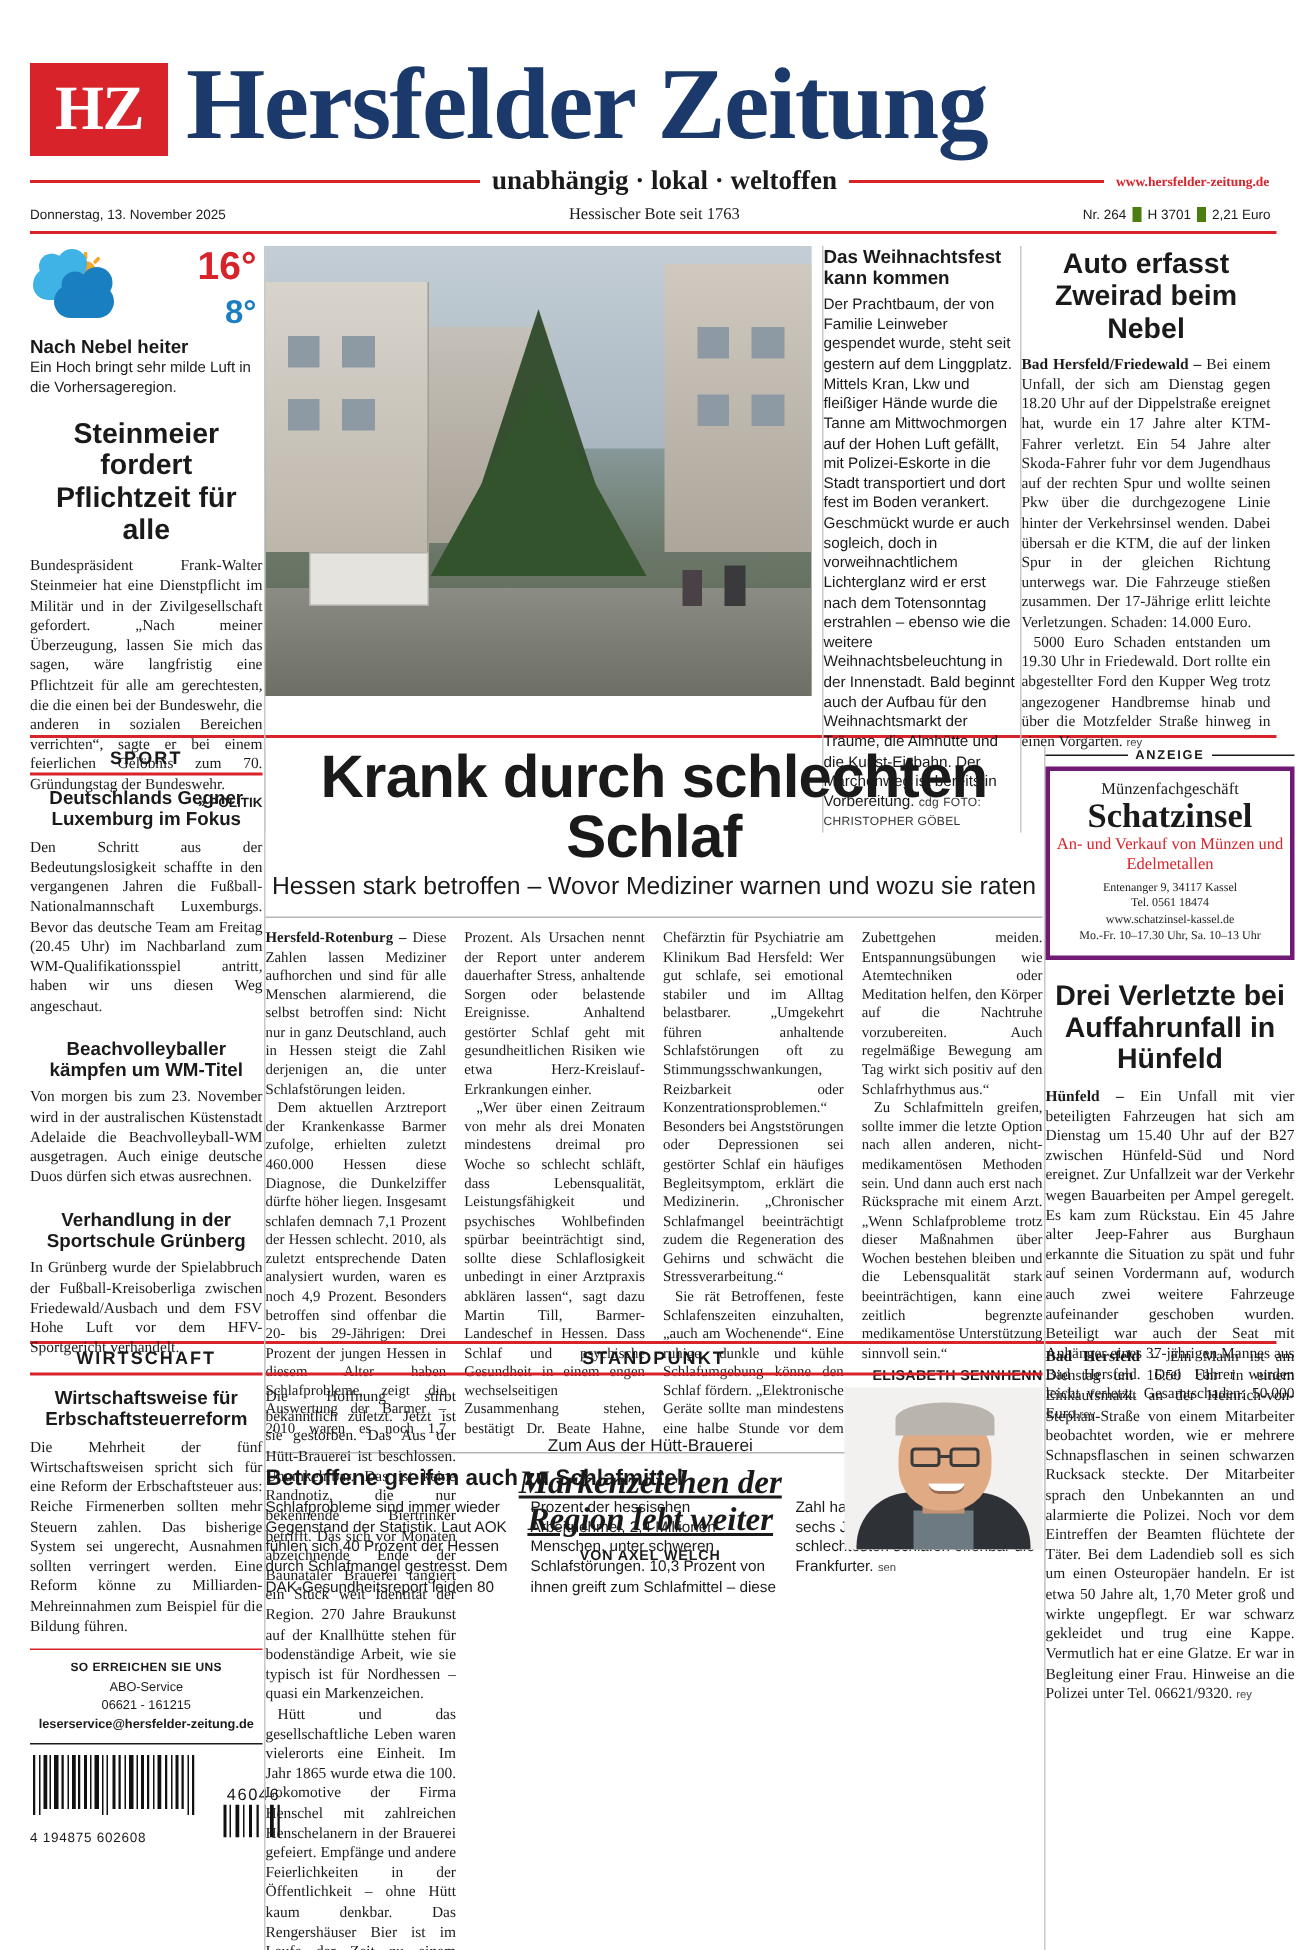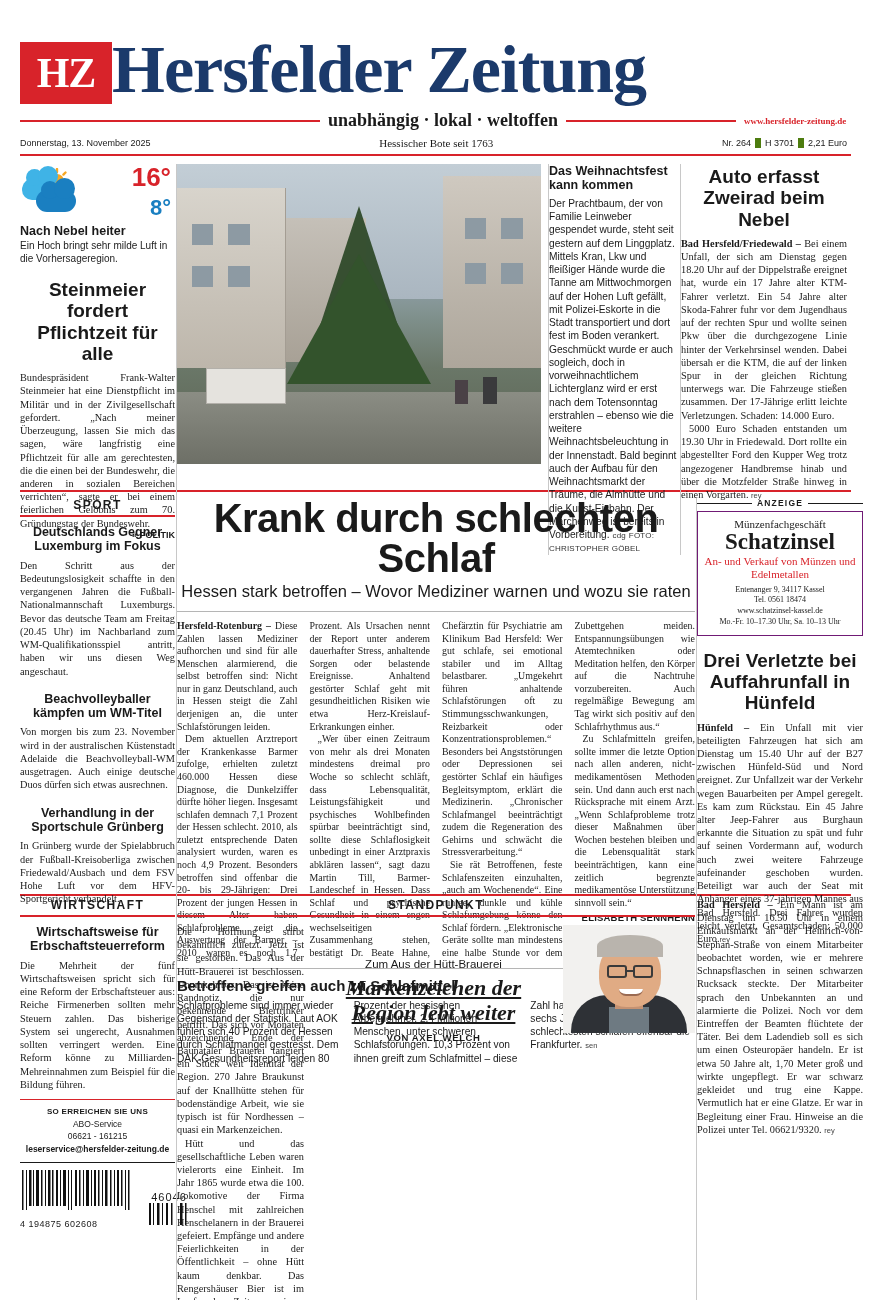--- a/index.html
+++ b/index.html
@@ -11,21 +11,21 @@
     color: #1a1a1a;
     overflow: hidden;
   }
   .page { width:871px; height:1300px; position:relative; padding: 0 20px; }
 
   
   .masthead { padding-top: 42px; display:flex; align-items:flex-start; }
   .hz-logo {
     width: 92px; height: 62px; background:#d8232a;
     display:flex; align-items:center; justify-content:center;
-    margin-right: 0; flex:none;
+    margin-right: 12px; flex:none;
   }
   .hz-logo span {
     font-family:"Liberation Serif", serif; font-weight:bold;
     color:#fff; font-size:42px; letter-spacing:-1px; line-height:1;
   }
   .paper-title {
     font-family:"Liberation Serif", serif; font-weight:bold;
     font-size:68px; line-height:0.93; color:#1b3a6b; letter-spacing:-1px;
     margin-top:-4px;
   }
@@ -178,21 +178,21 @@
   }
 
   
   .anzeige-label {
     display:flex; align-items:center; gap:5px; margin-bottom:3px;
   }
   .anzeige-label .ln { flex:1; height:1px; background:#1a1a1a; }
   .anzeige-label span {
     font-family:"Liberation Sans", sans-serif; font-weight:bold; font-size:8.5px; letter-spacing:1.2px;
   }
-  .ad-box { border:1px solid #701a75; padding:6px 4px 7px 4px; text-align:center; }
+  .ad-box { border:3px solid #701a75; padding:6px 4px 7px 4px; text-align:center; }
   .ad-l1 { font-family:"Liberation Serif", serif; font-size:11px; }
   .ad-l2 { font-family:"Liberation Serif", serif; font-weight:bold; font-size:23px; line-height:1.05; margin:0 0 1px 0; }
   .ad-l3 { font-family:"Liberation Serif", serif; font-size:11px; color:#d8232a; line-height:1.2; }
   .ad-l4 { font-family:"Liberation Serif", serif; font-size:8px; line-height:1.35; margin-top:3px; }
 
   
   .bottom-grid {
     display:grid; grid-template-columns:155px 2px 518px 2px 166px;
     margin-top:2px; height:300px;
   }

